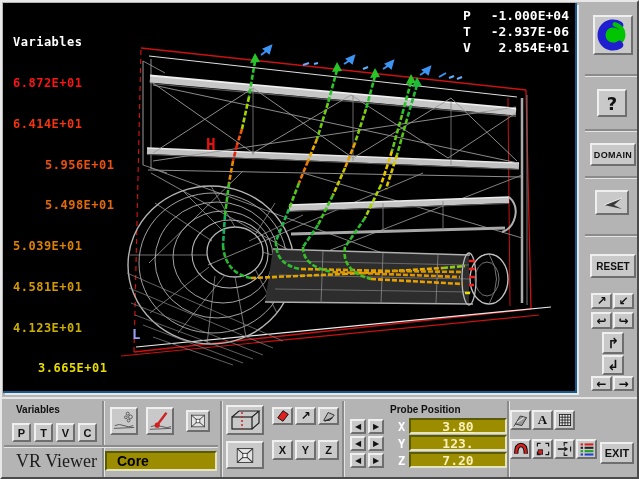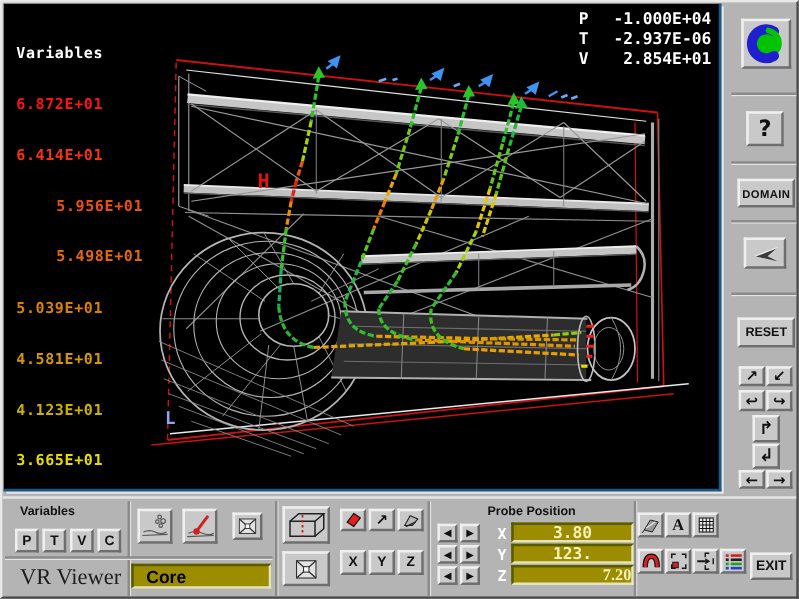--- a/index.html
+++ b/index.html
@@ -276,21 +276,21 @@
 
     <div class="legend">
       <div class="title">Variables</div>
       <div style="color: rgb(252, 20, 20);">6.872E+01</div>
       <div style="color: rgb(244, 52, 16);">6.414E+01</div>
       <div style="color: rgb(236, 80, 12); text-align: right;">5.956E+01</div>
       <div style="color: rgb(228, 104, 8); margin-left: 32px;">5.498E+01</div>
       <div style="color: rgb(220, 128, 4);">5.039E+01</div>
       <div style="color: rgb(212, 152, 0);">4.581E+01</div>
       <div style="color: rgb(204, 176, 0);">4.123E+01</div>
-      <div style="color: rgb(232, 220, 0);">3.665E+01</div>
+      <div style="color: rgb(232, 220, 0); margin-left: 25px;">3.665E+01</div>
       <div style="color: rgb(176, 216, 0);">3.207E+01</div>
       <div style="color: rgb(80, 200, 30);">2.749E+01</div>
       
       
       
       
       
       
     </div>
 
@@ -455,42 +455,42 @@
     <div class="panel-label" style="left:388px;top:5px">Probe Position</div>
 
     <div class="btn stepper" style="left:348px;top:20px;width:16px;height:15px">
       <span class="glyph">◀</span>
     </div>
     <div class="btn stepper" style="left:366px;top:20px;width:16px;height:15px">
       <span class="glyph">▶</span>
     </div>
     <div class="probe-axis" style="left:396px;top:21px">X</div>
     <div class="field" style="left: 407px; top: 19px; width: 98px; height: 16px; font-size: 13px; justify-content: center; background-color: rgb(156, 140, 0);">
-      <span style="color: rgb(248, 240, 184);">3.80</span>
+      <span style="color: rgb(248, 240, 184); text-decoration: underline;">3.80</span>
     </div>
 
     <div class="btn stepper" style="left:348px;top:37px;width:16px;height:15px">
       <span class="glyph">◀</span>
     </div>
     <div class="btn stepper" style="left:366px;top:37px;width:16px;height:15px">
       <span class="glyph">▶</span>
     </div>
     <div class="probe-axis" style="left:396px;top:38px">Y</div>
     <div class="field" style="left: 407px; top: 36px; width: 98px; height: 16px; font-size: 13px; justify-content: center; background-color: rgb(156, 140, 0);">
       <span style="color: rgb(248, 240, 184);">123.</span>
     </div>
 
     <div class="btn stepper" style="left:348px;top:54px;width:16px;height:15px">
       <span class="glyph">◀</span>
     </div>
     <div class="btn stepper" style="left:366px;top:54px;width:16px;height:15px">
       <span class="glyph">▶</span>
     </div>
     <div class="probe-axis" style="left:396px;top:55px">Z</div>
-    <div class="field" style="left: 407px; top: 53px; width: 98px; height: 16px; font-size: 13px; justify-content: flex-end; background-color: rgb(156, 140, 0); font-family: Liberation Serif, serif;">
+    <div class="field" style="left: 407px; top: 53px; width: 98px; height: 16px; font-size: 13px; justify-content: center; background-color: rgb(156, 140, 0);">
       <span style="color: rgb(248, 240, 184);">7.20</span>
     </div>
 
     <div class="btn" style="left:508px;top:11px;width:21px;height:20px">
       <svg width="16" height="16" viewBox="0 0 20 20" fill="none">
         <polygon points="3,15 9,5 17,7 11,17" fill="#989898" stroke="#222"></polygon>
         <path d="M5,13 L14,7" stroke="#e8e8e8" stroke-width="1.4"></path>
         <path d="M3,15 L1,18" stroke="#222"></path>
       </svg>
     </div>

